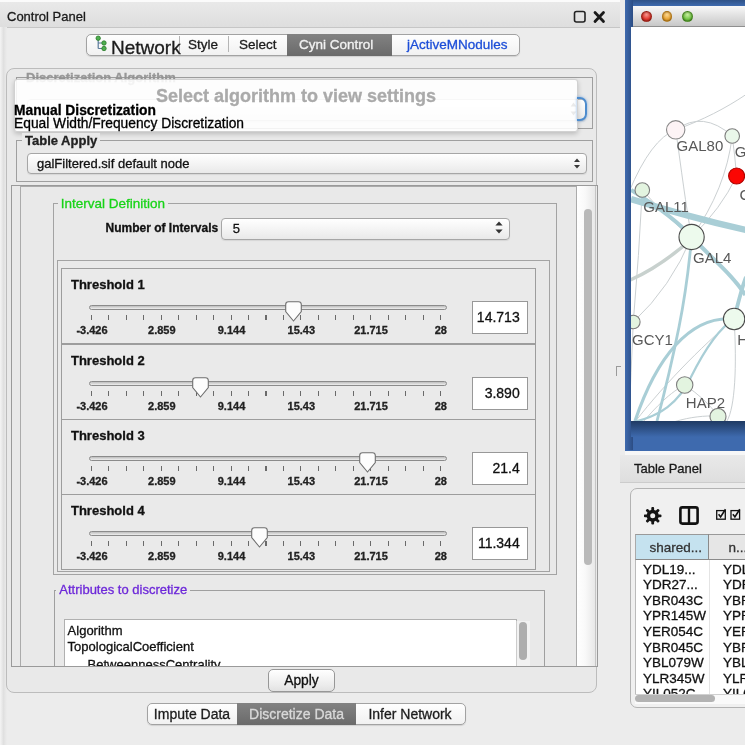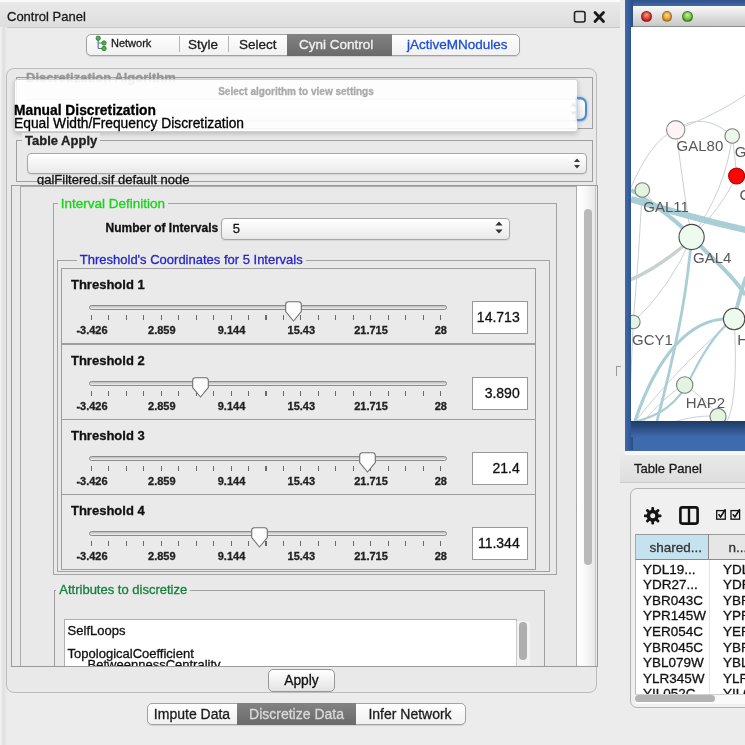--- a/index.html
+++ b/index.html
@@ -36,67 +36,66 @@
 <div class="abs" style="left:86px;top:33.5px;width:432px;height:20.5px;border:1px solid #a2a2a2;border-radius:5px;background:linear-gradient(#fefefe,#f1f1f1);box-shadow:0 1px 1px rgba(0,0,0,0.12);"></div>
 <div class="abs" style="left:287px;top:33.5px;width:105px;height:22px;background:linear-gradient(#828282,#6a6a6a);"></div>
 <div class="abs" style="left:179px;top:36px;width:1px;height:16px;background:#b5b5b5;"></div>
 <div class="abs" style="left:228px;top:36px;width:1px;height:16px;background:#b5b5b5;"></div>
 <svg class="abs" style="left:95px;top:35px;" width="13" height="17" viewBox="0 0 13 17">
   <path d="M3.2,3.5 V13.5 M3.2,8 H8 M3.2,13.5 H8" stroke="#5a7a9a" stroke-width="1.2" fill="none"></path>
   <circle cx="3.2" cy="3.2" r="2.2" fill="#4faf4f" stroke="#2a7a2a" stroke-width="0.8"></circle>
   <circle cx="9" cy="8" r="2.2" fill="#4faf4f" stroke="#2a7a2a" stroke-width="0.8"></circle>
   <circle cx="9" cy="13.5" r="2.2" fill="#4faf4f" stroke="#2a7a2a" stroke-width="0.8"></circle>
 </svg>
-<div class="lbl" style="left:111px;top:37px;font-size:11px;color:#1c1c1c;">Network</div>
+<div class="lbl" style="left:111px;top:37px;font-size:19px;color:#1c1c1c;">Network</div>
 <div class="lbl" style="left:188px;top:37px;font-size:13.5px;color:#1c1c1c;">Style</div>
 <div class="lbl" style="left:239px;top:37px;font-size:13.5px;color:#1c1c1c;">Select</div>
 <div class="lbl" style="left:299px;top:37px;font-size:13.5px;color:#f2f2f2;">Cyni Control</div>
 <div class="lbl" style="left:407px;top:37px;font-size:13.5px;color:#1d4ed8;">jActiveMNodules</div>
 
 <div class="abs" style="left:6px;top:68px;width:591px;height:625px;border:1.5px solid #bcbcbc;border-radius:8px;background:#e9e9e9;box-sizing:border-box;"></div>
 
 <div class="grp" style="left:15.8px;top:77px;width:575px;height:49.5px;"></div>
 <div class="grplbl" style="left:23px;top:70px;font-size:13px;font-weight:bold;color:#979797;background:transparent;">Discretization Algorithm</div>
 <div class="combo" style="left:26.5px;top:99px;width:557px;height:19.5px;border-color:#bdbdbd;"></div>
 <svg class="abs" style="left:570px;top:101.5px;" width="7" height="14" viewBox="0 0 7 14">
   <path d="M3.5,0.5 L6.3,4.5 H0.7 Z" fill="#555"></path>
     <path d="M3.5,13.5 L0.7,9.5 H6.3 Z" fill="#555"></path>
 </svg>
 
 <div class="abs" style="left:14px;top:79px;width:564px;height:52.5px;background:rgba(255,255,255,0.88);border:1px solid rgba(165,165,165,0.5);border-radius:3px;box-shadow:0 2px 5px rgba(0,0,0,0.2);box-sizing:border-box;"></div>
-<div class="lbl" style="left:296px;top:86px;transform:translateX(-50%);font-size:10px;font-weight:bold;color:#aaaaaa;">Select algorithm to view settings</div>
+<div class="lbl" style="left:296px;top:86px;transform:translateX(-50%);font-size:18px;font-weight:bold;color:#aaaaaa;">Select algorithm to view settings</div>
 <div class="lbl" style="left:14px;top:102.5px;font-size:13.8px;font-weight:bold;color:#000;">Manual Discretization</div>
 <div class="lbl" style="left:14px;top:116px;font-size:13.8px;color:#000;">Equal Width/Frequency Discretization</div>
 <div class="abs" style="left:576.5px;top:97.3px;width:10px;height:24px;border:2.4px solid #4d8cce;border-left:none;border-radius:0 7px 7px 0;box-sizing:border-box;box-shadow:0 0 3px rgba(90,150,220,0.7);"></div>
 
 <div class="grp" style="left:15.8px;top:140px;width:575px;height:40px;"></div>
 <div class="grplbl" style="left:22px;top:132.5px;font-size:13px;font-weight:bold;color:#222;">Table Apply</div>
 <div class="combo" style="left:26.5px;top:152.5px;width:558px;height:19px;"></div>
-<div class="lbl" style="left:37px;top:155.5px;font-size:13px;color:#111;margin-top:16px;">galFiltered.sif default node</div>
+<div class="lbl" style="left:37px;top:155.5px;font-size:13px;color:#111;">galFiltered.sif default node</div>
 <svg class="abs" style="left:572.5px;top:158px;" width="8" height="11" viewBox="0 0 8 11">
   <path d="M4,0.5 L7,4 H1 Z" fill="#3a3a3a"></path>
     <path d="M4,10.5 L1,7 H7 Z" fill="#3a3a3a"></path>
 </svg>
 
 <div class="abs" style="left:10.8px;top:185px;width:587px;height:482px;border:1px solid #9a9a9a;background:#e9e9e9;box-sizing:border-box;overflow:hidden;">
  <div class="abs" style="left:8.7px;top:0;width:556.4px;height:482px;border:1px solid #ababab;background:#e9e9e9;box-sizing:border-box;"></div>
 
  <div class="grp" style="left:41.2px;top:17px;width:501.7px;height:369.6px;border-color:#a3a3a3;"></div>
  <div class="grplbl" style="left:46px;top:9.5px;font-size:13.5px;color:#17d417;">Interval Definition</div>
 
  <div class="lbl" style="left:93.7px;top:34.5px;font-weight:bold;font-size:12px;color:#111;">Number of Intervals</div>
  <div class="combo" style="left:209.7px;top:31.5px;width:287px;height:20.5px;"></div>
  <div class="lbl" style="left:221px;top:35px;font-size:13px;color:#111;">5</div>
  <svg class="abs" style="left:482px;top:35px;" width="10" height="13" viewBox="0 0 10 13">
   <path d="M5,0.5 L8.6,4.6 H1.4 Z" fill="#333"></path>
       <path d="M5,12.5 L1.4,8.4 H8.6 Z" fill="#333"></path>
  </svg>
 
  <div class="grp" style="left:45.7px;top:73.9px;width:490.1px;height:309.9px;border-color:#a3a3a3;"></div>
- <div class="grplbl" style="left:65px;top:66.3px;font-size:13px;color:#2525cc;">Threshold's Coordinates for 5 Intervals</div>
 
  <div class="tpanel" style="left:49.2px;top:81.6px;width:473px;height:74px;"></div>
  <div class="lbl" style="left:59.2px;top:88.6px;"><span class="bold13">Threshold 1</span></div>
  <div class="track" style="left:77.2px;top:118.6px;width:356px;"></div>
  <div class="ticks" style="left:79.7px;top:128.6px;width:351px;"></div>
  <div class="tl" style="left:80.2px;top:137.6px;">-3.426</div>
  <div class="tl" style="left:150.0px;top:137.6px;">2.859</div>
  <div class="tl" style="left:219.7px;top:137.6px;">9.144</div>
  <div class="tl" style="left:289.5px;top:137.6px;">15.43</div>
  <div class="tl" style="left:359.2px;top:137.6px;">21.715</div>
@@ -145,24 +144,24 @@
  <div class="tl" style="left:219.7px;top:363.6px;">9.144</div>
  <div class="tl" style="left:289.5px;top:363.6px;">15.43</div>
  <div class="tl" style="left:359.2px;top:363.6px;">21.715</div>
  <div class="tl" style="left:429.0px;top:363.6px;">28</div>
  <svg class="abs" style="left:239.2px;top:340.6px;" width="17" height="21" viewBox="0 0 17 21">
    <path d="M3.5,0.7 h10 q2.8,0 2.8,2.8 v7 l-7.8,9.5 l-7.8,-9.5 v-7 q0,-2.8 2.8,-2.8 Z" fill="#fdfdfd" stroke="#6f6f6f" stroke-width="1.1"></path>
  </svg>
  <div class="vbox" style="left:459.9px;top:340.6px;">11.344</div>
 
  <div class="grp" style="left:42.4px;top:403.7px;width:489.2px;height:120px;"></div>
- <div class="grplbl" style="left:44.5px;top:395.7px;font-size:13px;color:#15803d;">Attributes to discretize</div>
+ <div class="grplbl" style="left:44.5px;top:395.7px;font-size:13px;color:#6d28d9;">Attributes to discretize</div>
  <div class="abs" style="left:52.2px;top:432.5px;width:452.6px;height:62px;background:#ffffff;border:1px solid #b0b0b0;box-sizing:border-box;"></div>
- <div class="lbl" style="left:55.8px;top:436.5px;font-size:13px;color:#111;">SelfLoops</div>
- <div class="lbl" style="left:55.8px;top:453.2px;font-size:13px;color:#111;margin-top:7px;">TopologicalCoefficient</div>
+ <div class="lbl" style="left:55.8px;top:436.5px;font-size:13px;color:#111;">Algorithm</div>
+ <div class="lbl" style="left:55.8px;top:453.2px;font-size:13px;color:#111;">TopologicalCoefficient</div>
  <div class="lbl" style="left:55.8px;top:470.5px;font-size:13px;color:#111;margin-left:20px;">BetweennessCentrality</div>
  <div class="abs" style="left:504px;top:435.1px;width:13.2px;height:58px;background:#f2f2f2;border-left:1px solid #cccccc;"></div>
  <div class="abs" style="left:507.2px;top:436px;width:8.5px;height:38px;border-radius:4px;background:#aeaeae;"></div>
 
  <div class="abs" style="left:565.2px;top:0;width:19px;height:482px;background:linear-gradient(90deg,#ffffff,#f9f9f9 45%,#e8e8e8);border-right:1px solid #c5c5c5;box-sizing:border-box;"></div>
  <div class="abs" style="left:572.2px;top:22.5px;width:8px;height:356px;border-radius:4px;background:#b9b9b9;"></div>
 </div>
 
 <div class="abs" style="left:267.9px;top:669px;width:67px;height:23px;border:1px solid #979797;border-radius:5px;background:linear-gradient(#ffffff,#ececec 70%,#e2e2e2);box-sizing:border-box;"></div>
 <div class="lbl" style="left:301.5px;top:673px;transform:translateX(-50%);font-size:13.8px;color:#111;">Apply</div>

